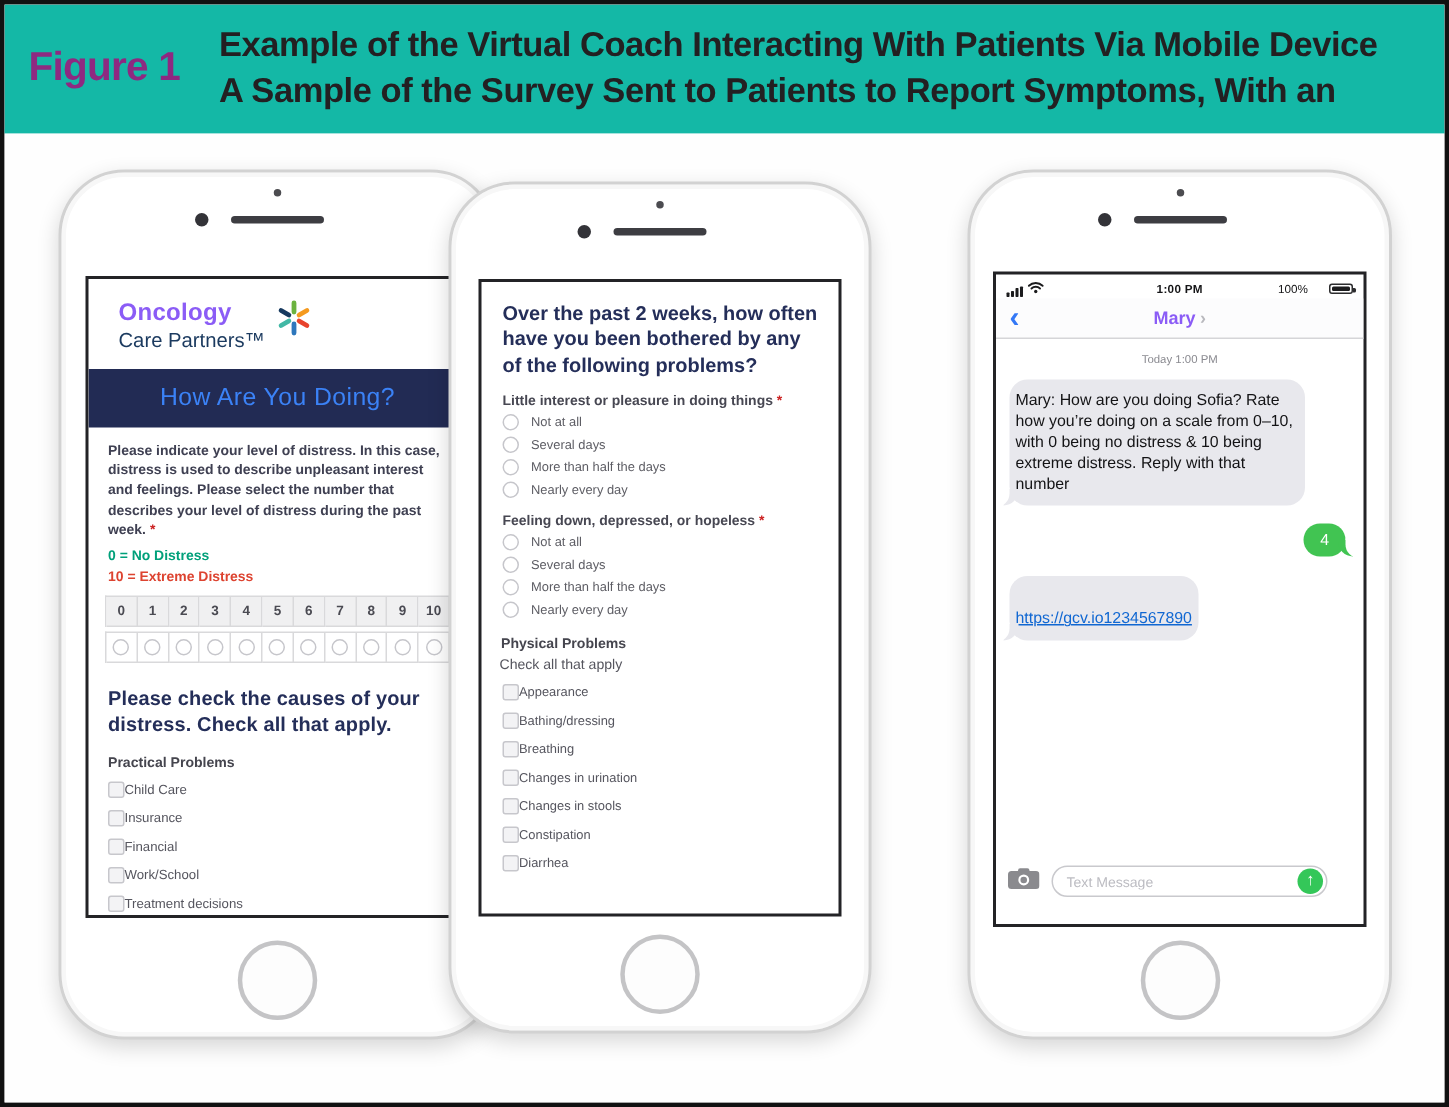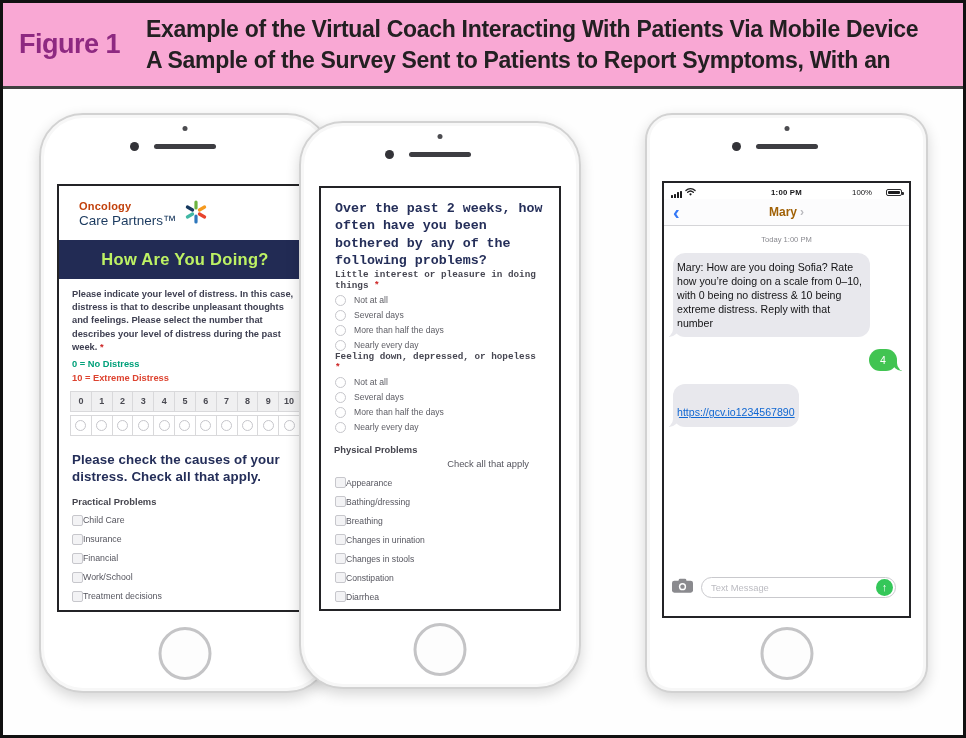--- a/index.html
+++ b/index.html
@@ -1,102 +1,102 @@
 <!DOCTYPE html>
 <html><head>
 <meta charset="utf-8">
 <style>
   * { margin:0; padding:0; box-sizing:border-box; }
   html,body { background:#fff; font-family:"Liberation Sans", sans-serif; }
 
   .figure { width:966px; height:738px; border:3px solid #111; background:#fff; position:relative; overflow:hidden; }
 
   
-  .fig-header { height:86px; border-bottom:3px solid #404040; display:flex; align-items:center; padding:0 16px; gap:26px; background:#f9a8d4; }
+  .fig-header { height:86px; border-bottom:3px solid #14b8a6; display:flex; align-items:center; padding:0 16px; gap:26px; background:#14b8a6; }
   .fig-label { color:#8e2981; font-size:27px; font-weight:bold; letter-spacing:-0.5px; white-space:nowrap; }
   .fig-title { color:#232022; font-size:23px; font-weight:bold; line-height:1.32; letter-spacing:-0.3px; }
 
   
   .fig-body { position:relative; width:100%; height:646px; background:#fefefe; }
 
   
   .phone { position:absolute; background:#fff; border:2px solid #d2d2d2; border-radius:44px;
            box-shadow:0 5px 14px rgba(0,0,0,.16), inset 0 0 0 3px #f7f7f7; }
   .p-dot { position:absolute; top:11px; left:50%; transform:translateX(-50%); width:5px; height:5px; border-radius:50%; background:#4c4c50; }
   .p-cam { position:absolute; top:27px; left:50%; margin-left:-55px; width:9px; height:9px; border-radius:50%; background:#333338; }
   .p-speaker { position:absolute; top:29px; left:50%; transform:translateX(-50%); width:62px; height:5px; border-radius:3px; background:#3d3d42; }
   .screen { position:absolute; border:2px solid #232326; background:#fff; overflow:hidden; }
   .home-btn { position:absolute; bottom:11px; left:50%; transform:translateX(-50%); width:53px; height:53px; border-radius:50%;
               border:3px solid #c4c4c6; background:#fdfdfd; }
 
   .phone-left   { left:36px;  top:24px; width:292px; height:580px; z-index:2; }
   .phone-middle { left:296px; top:32px; width:282px; height:568px; z-index:3; }
-  .phone-right  { left:642px; top:24px; width:283px; height:580px; z-index:2;border-radius:27px; }
+  .phone-right  { left:642px; top:24px; width:283px; height:580px; z-index:2; }
 
   .phone-left  .screen { left:16px; top:69px; width:256px; height:428px; }
   .phone-middle .screen{ left:18px; top:63px; width:242px; height:425px; }
   .phone-right .screen { left:15px; top:66px; width:249px; height:437px; }
 
   
   .ocp-logo { padding:14px 0 0 20px; display:flex; align-items:flex-start; gap:7px; }
-  .logo-text .l1 { font-size:11px; font-weight:bold; color:#c2410c; letter-spacing:.2px; }
+  .logo-text .l1 { font-size:16px; font-weight:bold; color:#8b5cf6; letter-spacing:.2px; }
   .logo-text .l2 { font-size:13.5px; color:#1b3a5f; margin-top:1px; }
-  .banner { margin-top:12px; background:#222b54; color:#bef264; font-weight:bold; font-size:16.5px; text-align:center; padding:10px 4px; letter-spacing:.3px; }
+  .banner { margin-top:12px; background:#222b54; color:#3b82f6; font-weight:normal; font-size:16.5px; text-align:center; padding:10px 4px; letter-spacing:.3px; }
   .intro { margin:9px 13px 0; font-size:9.3px; font-weight:bold; color:#3f4052; line-height:1.42; }
   .req { color:#cc2222; font-weight:bold; }
   .legend-low  { margin:5px 13px 0; font-size:9.3px; font-weight:bold; color:#00a07a; }
   .legend-high { margin:4px 13px 0; font-size:9.3px; font-weight:bold; color:#dd4330; }
   .scale { margin:8px 11px 0; }
   .scale-grid { display:grid; grid-template-columns:repeat(11,1fr); border-left:1px solid #d9d9db; border-top:1px solid #d9d9db; }
   .scale-grid + .scale-grid { margin-top:3px; }
   .scale-cell { border-right:1px solid #d9d9db; border-bottom:1px solid #d9d9db; height:20px; display:flex; align-items:center; justify-content:center; }
   .num-cell { background:#f0f0f1; font-size:9px; font-weight:bold; color:#4a4a52; }
   .radio { width:11px; height:11px; border-radius:50%; border:1.5px solid #c6c6cb; background:#fff; flex:none; }
   .causes-heading { margin:15px 13px 0; font-size:13.3px; font-weight:bold; color:#242e59; line-height:1.28; letter-spacing:.1px; }
   .group-heading { margin:11px 13px 0; font-size:9.4px; font-weight:bold; color:#45454e; }
-  .group-sub { margin:3px 30px 0; font-size:9.4px; color:#55555e;text-align:right; }
+  .group-sub { margin:3px 12px 0; font-size:9.4px; color:#55555e; }
   .check-row { margin:8px 13px 0; display:flex; align-items:center; gap:0; }
   .checkbox { width:11px; height:11px; border:1px solid #c7c7cc; background:#f3f3f5; border-radius:2px; flex:none; }
   .check-label { font-size:8.8px; color:#55555e; }
 
   
-  .phq-heading { margin:12px 14px 0; font-size:13.3px; font-weight:bold; color:#242e59; line-height:1.3;font-family:Liberation Mono, monospace; }
-  .q-label { margin:0 14px 0; font-size:9.3px; font-weight:bold; color:#474752;font-family:Liberation Mono, monospace; }
+  .phq-heading { margin:12px 14px 0; font-size:13.3px; font-weight:bold; color:#242e59; line-height:1.3; }
+  .q-label { margin:10px 14px 0; font-size:9.3px; font-weight:bold; color:#474752; }
   .opt-row { margin:4px 14px 0; display:flex; align-items:flex-start; gap:8px; }
   .opt-label { font-size:8.6px; color:#5d5d64; }
   .phone-middle .check-row { margin:8px 14px 0; }
   .phone-middle .check-label { font-size:8.6px; }
 
   
   .msg-screen { display:flex; flex-direction:column; }
   .status-bar { height:16px; display:flex; align-items:center; padding:3px 7px 0; font-size:7.8px; color:#151517; }
   .sb-left { display:flex; align-items:flex-end; gap:3px; width:64px; }
   .sig { display:flex; align-items:flex-end; gap:1px; }
   .sig i { display:block; width:2px; background:#1c1c1e; border-radius:.5px; }
   .sb-center { flex:1; text-align:center; font-weight:bold; letter-spacing:.2px; }
   .sb-right { width:64px; display:flex; align-items:center; justify-content:flex-end; gap:14px; }
   .battery { width:16px; height:7.5px; border:1px solid #2c2c2e; border-radius:2px; position:relative; padding:1px; }
   .battery i { display:block; height:100%; width:100%; background:#1c1c1e; border-radius:1px; }
   .battery::after { content:''; position:absolute; right:-3px; top:2px; width:2px; height:3.5px; background:#2c2c2e; border-radius:0 1px 1px 0; }
   .nav-bar { height:27px; border-bottom:1px solid #d5d5d8; display:flex; align-items:center; justify-content:center; position:relative; background:#fcfcfd; }
   .back-chevron { position:absolute; left:9px; top:1px; color:#3478f6; font-size:20px; line-height:24px; font-weight:bold; }
-  .contact { font-size:12px; font-weight:bold; color:#a16207; }
+  .contact { font-size:12px; font-weight:bold; color:#8b5cf6; }
   .contact-chevron { color:#b9b9be; font-size:12px; margin-left:3px; font-weight:bold; }
   .chat { flex:1; position:relative; padding:5px 9px 0; display:flex; flex-direction:column; }
   .date-header { text-align:center; font-size:7.6px; color:#8a8a90; margin:4px 0 9px; }
   .bubble-in { position:relative; background:#e8e8ed; border-radius:12px; padding:7px 4px; font-size:10.6px; line-height:1.33;
                color:#131315; max-width:197px; align-self:flex-start; margin-bottom:11px; }
   .bubble-in::before { content:''; position:absolute; left:-4.5px; bottom:0; width:10px; height:11px; background:#e8e8ed; border-bottom-right-radius:11px; }
   .bubble-in::after  { content:''; position:absolute; left:-10px; bottom:-1px; width:10px; height:13px; background:#fff; border-bottom-right-radius:9px; }
   .bubble-out { position:relative; background:#41c452; color:#fff; border-radius:12px; padding:5px 11px; font-size:10.6px;
                 align-self:flex-end; margin:1px 3px 13px 0; }
   .bubble-out::before { content:''; position:absolute; right:-4.5px; bottom:0; width:10px; height:11px; background:#41c452; border-bottom-left-radius:11px; }
   .bubble-out::after  { content:''; position:absolute; right:-10px; bottom:-1px; width:10px; height:13px; background:#fff; border-bottom-left-radius:9px; }
   .msg-link { color:#1067d2; text-decoration:underline; cursor:pointer;margin-top:23px; }
-  .input-bar { position:absolute; left:0; right:5px; bottom:0; height:33px; background:#fff; display:flex; align-items:center; gap:8px; padding:0 8px 24px; }
+  .input-bar { position:absolute; left:0; right:16px; bottom:0; height:33px; background:#fff; display:flex; align-items:center; gap:8px; padding:0 8px 24px; }
   .input-pill { flex:1; height:21px; border:1px solid #c9c9cd; border-radius:11px; display:flex; align-items:center; padding:0 2px 0 9px; background:#fff; }
   .input-pill input { border:none; outline:none; flex:1; font-size:9.4px; color:#333; background:transparent; font-family:"Liberation Sans", sans-serif; }
   .input-pill input::placeholder { color:#bcbcc2; }
   .send-btn { width:17px; height:17px; border-radius:50%; background:#34c759; color:#fff; display:flex; align-items:center; justify-content:center;
               font-size:11px; font-weight:bold; flex:none; line-height:1; }
 </style>
 </head>
 <body>
 
 <div class="figure">
@@ -132,21 +132,21 @@
                 <line x1="3.4" y1="17" x2="8.6" y2="14" stroke="#42b8a5"></line>
                 <line x1="3.4" y1="7" x2="8.6" y2="10" stroke="#16395f"></line>
               </g>
             </svg>
           </span>
         </div>
 
         <div class="banner">How Are You Doing?</div>
 
         <div class="intro">
-          <span>Please indicate your level of distress. In this case, distress is that to describe unpleasant thoughts and feelings. Please select the number that describes your level of distress during the past week.</span>
+          <span>Please indicate your level of distress. In this case, distress is used to describe unpleasant interest and feelings. Please select the number that describes your level of distress during the past week.</span>
           <span class="req">*</span>
         </div>
 
         <div class="legend-low">0 = No Distress</div>
         <div class="legend-high">10 = Extreme Distress</div>
 
         <div class="scale">
           <div class="scale-grid">
 
               <div class="scale-cell num-cell">

